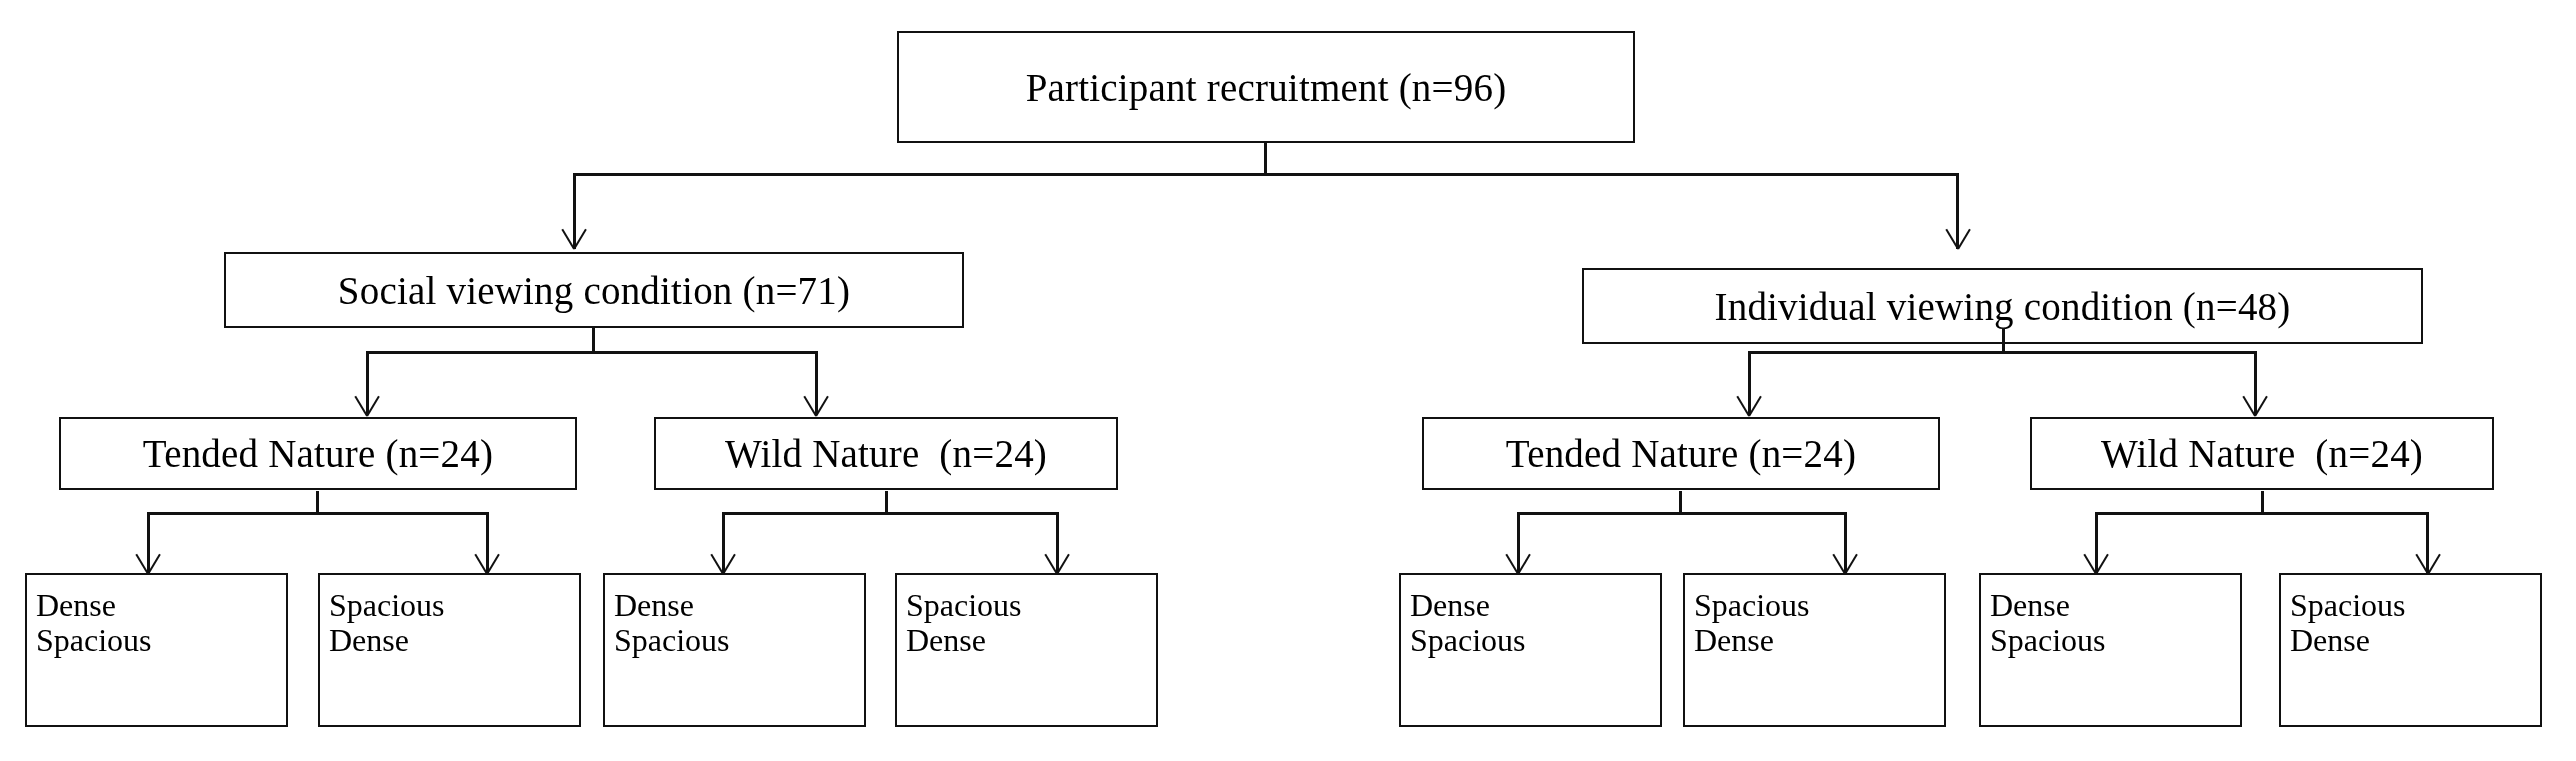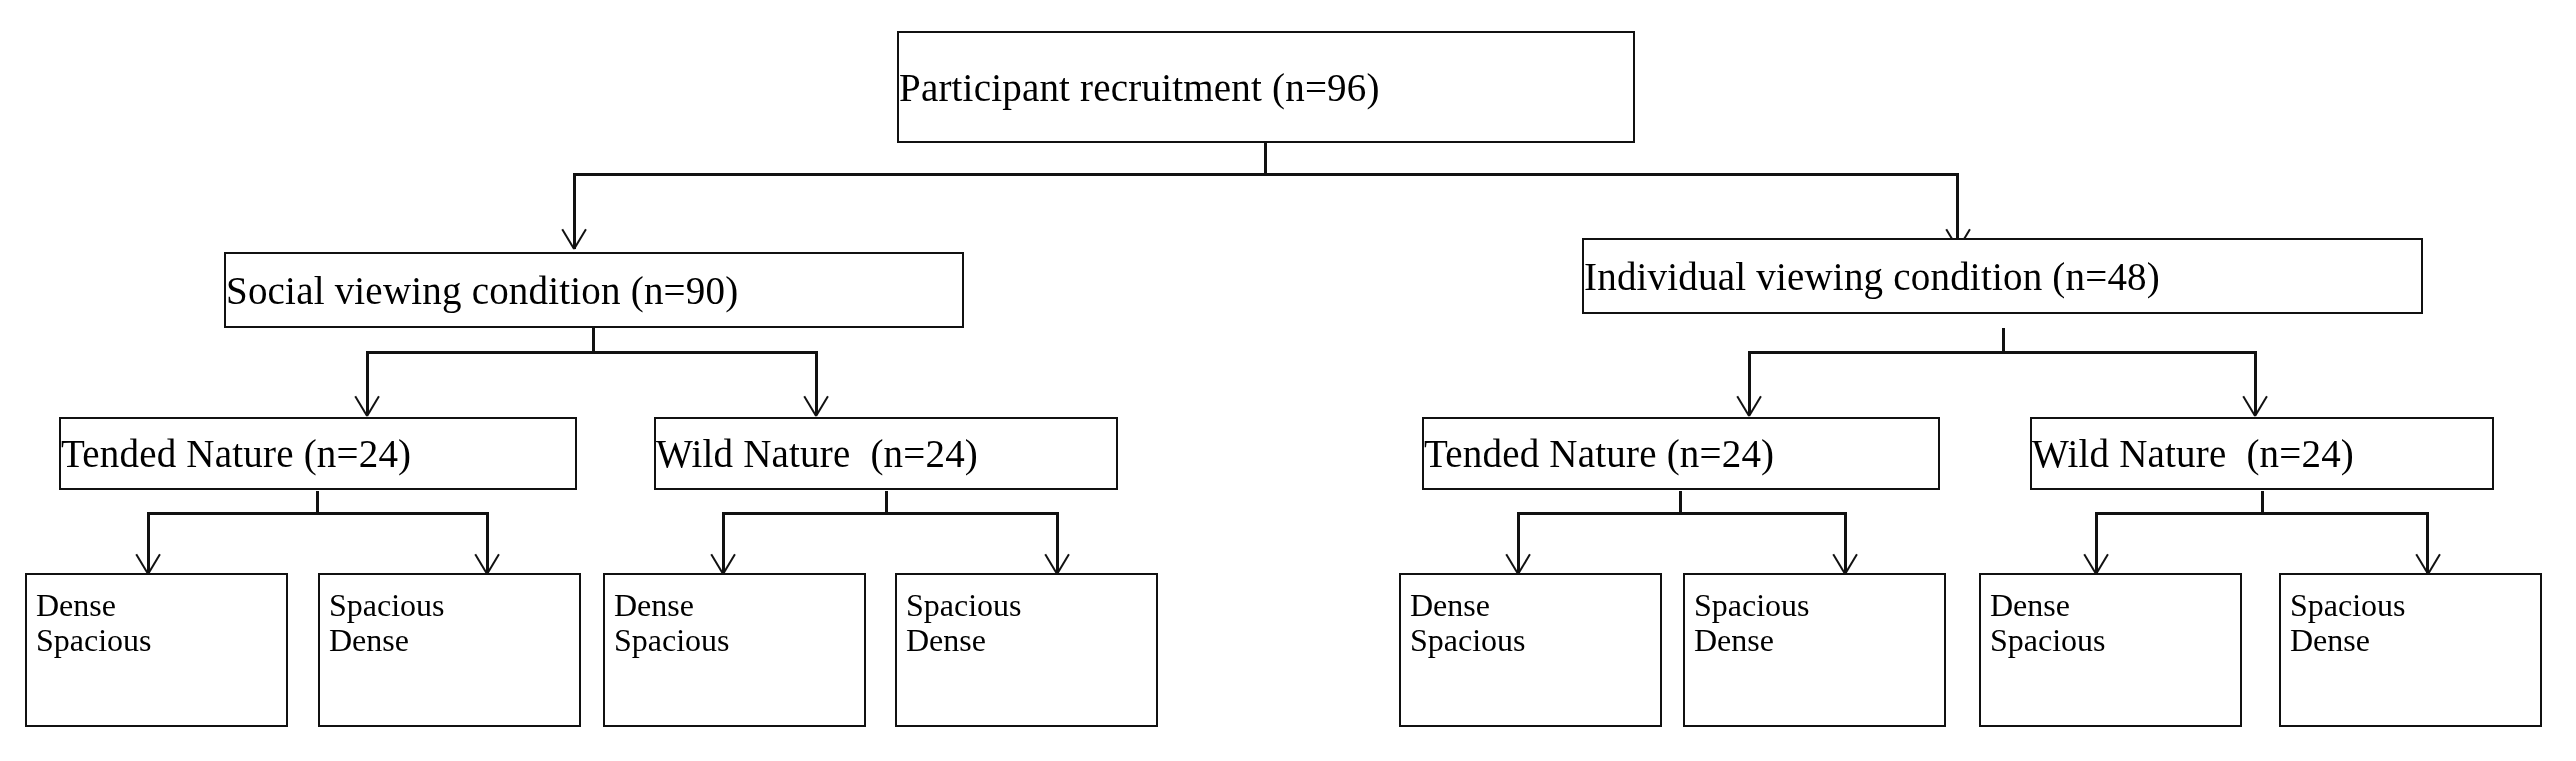--- a/index.html
+++ b/index.html
@@ -15,20 +15,21 @@
     font-family: "Liberation Serif", "DejaVu Serif", serif;
     overflow: hidden;
   }
   .node {
     position: absolute;
     box-sizing: border-box;
     border: 2.7px solid #111111;
     background: #ffffff;
     display: flex;
     align-items: center;
+    justify-content: center;
     color: #000000;
     line-height: 1.0;
     white-space: pre;
   }
   .node .label {
     display: block;
     white-space: pre;
   }
   
   .node.single .label {
@@ -94,23 +95,23 @@
       <i class="l"></i>
       <i class="r"></i>
     </div>
   <div class="vline" style="left:1956px; top:173px; height:76px;"></div>
   <div class="arrow" style="left:1946px; top:227px;">
       <i class="l"></i>
       <i class="r"></i>
     </div>
 
   <div class="node single" style="left:224px; top:252px; width:740px; height:76px;">
-    <span class="label">Social viewing condition (n=90)</span>
-  </div>
-  <div class="node single" style="left:1582px; top:238px; width:841px; height:76px;">
+    <span class="label">Social viewing condition (n=71)</span>
+  </div>
+  <div class="node single" style="left:1582px; top:268px; width:841px; height:76px;">
     <span class="label">Individual viewing condition (n=48)</span>
   </div>
 
   <div class="vline" style="left:592px; top:328px; width:2.7px; height:25px;"></div>
   <div class="hline" style="left:366px; top:351px; width:451px;"></div>
   <div class="vline" style="left:366px; top:351px; height:64px;"></div>
   <div class="arrow" style="left:355px; top:394px;">
       <i class="l"></i>
       <i class="r"></i>
     </div>

